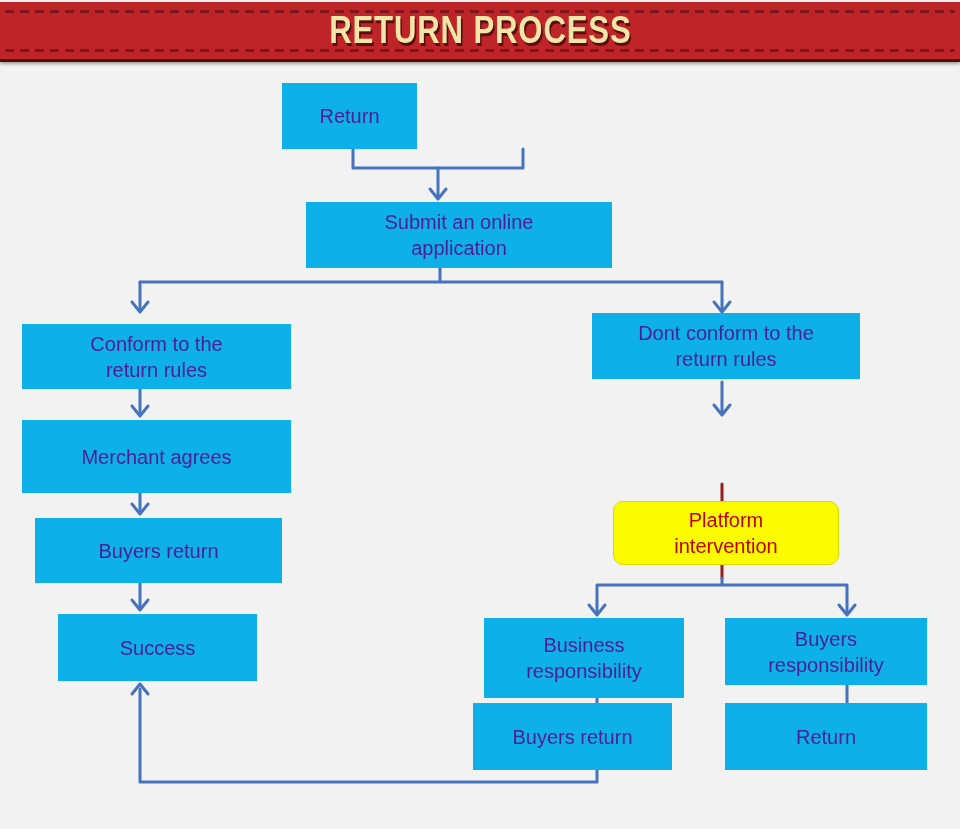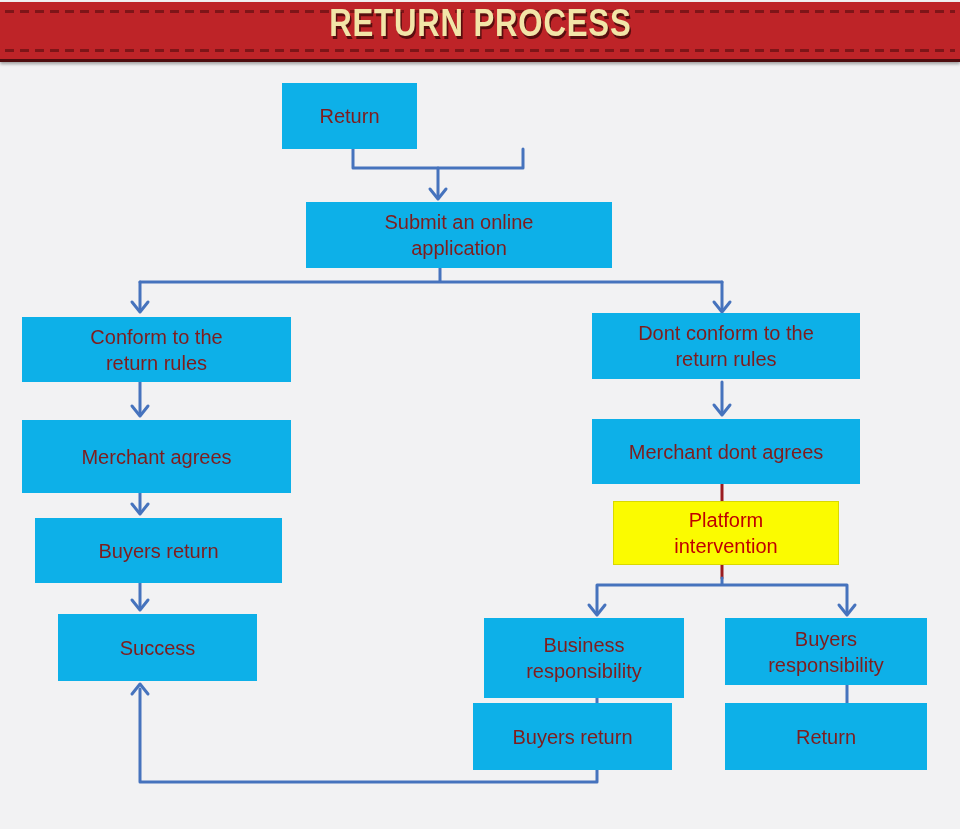--- a/index.html
+++ b/index.html
@@ -7,51 +7,51 @@
     position:relative;width:960px;height:829px;overflow:hidden;
     background:#F2F2F3;
     font-family:"Liberation Sans",sans-serif;
   }
   
   .banner{
     position:absolute;left:0;top:2px;width:100%;height:57px;
     background:#BE2428;
     border-bottom:3px solid #4F0D0F;
     box-shadow:0 2px 3px rgba(0,0,0,.35);
-    display:flex;align-items:flex-start;justify-content:center;
+    display:flex;align-items:center;justify-content:center;
   }
   .banner::before,.banner::after{
     content:"";position:absolute;left:5px;right:5px;height:3px;
     background:repeating-linear-gradient(90deg,#7E1518 0 9px,rgba(0,0,0,0) 9px 15px);
   }
   .banner::before{top:8px}
   .banner::after{bottom:7px}
   .banner-title{
     font-size:38px;font-weight:bold;letter-spacing:1px;
     color:#F2E5A8;
     transform:scaleX(.82);
     text-shadow:2px 3px 0 rgba(72,9,11,.85);
     white-space:nowrap;
   }
   
   .node{
     position:absolute;
-    background:#0DB0E8;color:#7f1d1d;
+    background:#0DB0E8;color:#4c1d95;
     display:flex;align-items:center;justify-content:center;
     text-align:center;font-size:20px;line-height:1.3;
     white-space:pre-line;
   }
   .node--highlight{
     background:#FBFB00;color:#C00000;
-    border:1px solid #D9D900;border-radius:0;
+    border:1px solid #D9D900;border-radius:10px;
   }
   .n-return      {left:282px;top:83px; width:135px;height:66px}
   .n-exchanges   {left:457px;top:83px; width:133px;height:66px}
   .n-submit      {left:306px;top:202px;width:306px;height:66px}
-  .n-conform     {left:22px; top:317px;width:269px;height:65px}
+  .n-conform     {left:22px; top:324px;width:269px;height:65px}
   .n-dontconform {left:592px;top:313px;width:268px;height:66px}
   .n-magrees     {left:22px; top:420px;width:269px;height:73px}
   .n-mdont       {left:592px;top:419px;width:268px;height:65px}
   .n-platform    {left:613px;top:501px;width:224px;height:62px}
   .n-breturn1    {left:35px; top:518px;width:247px;height:65px}
   .n-success     {left:58px; top:614px;width:199px;height:67px}
   .n-bizresp     {left:484px;top:618px;width:200px;height:80px}
   .n-buyresp     {left:725px;top:618px;width:202px;height:67px}
   .n-breturn2    {left:473px;top:703px;width:199px;height:67px}
   .n-failure     {left:725px;top:703px;width:202px;height:67px}
@@ -103,21 +103,20 @@
   </svg>
 
   <div class="node n-return">Return</div>
   <div class="node n-submit">Submit an online
 application</div>
   <div class="node n-conform">Conform to the
 return rules</div>
   <div class="node n-dontconform">Dont conform to the
 return rules</div>
   <div class="node n-magrees">Merchant agrees</div>
-  <div class="node n-mdont">Merchant dont agrees</div>
   <div class="node node--highlight n-platform">Platform
 intervention</div>
   <div class="node n-breturn1">Buyers return</div>
   <div class="node n-success">Success</div>
   <div class="node n-bizresp">Business
 responsibility</div>
   <div class="node n-buyresp">Buyers
 responsibility</div>
   <div class="node n-breturn2">Buyers return</div>
   <div class="node n-failure">Return</div>

